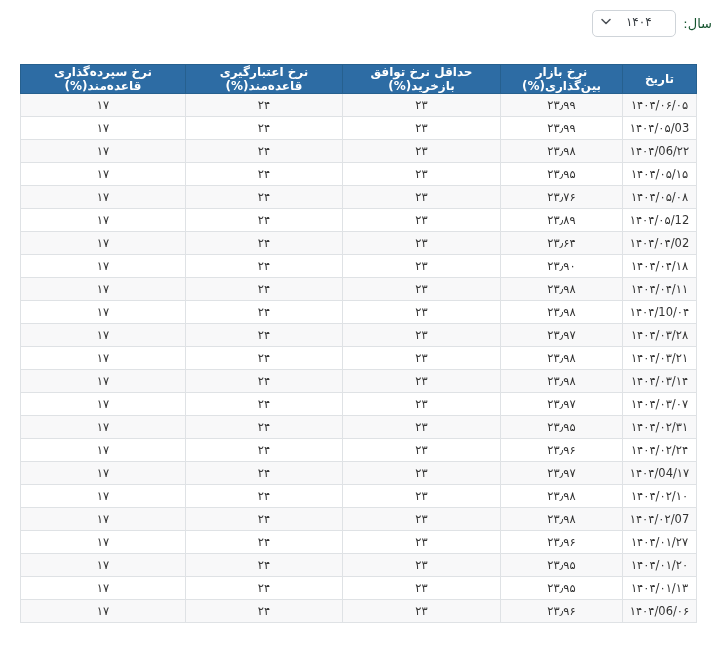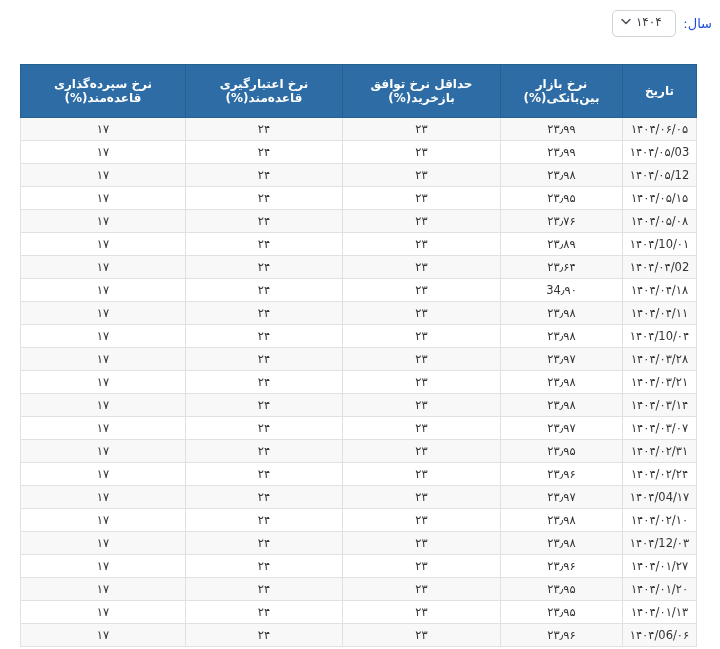--- a/index.html
+++ b/index.html
@@ -6,38 +6,38 @@
   html, body { background: #ffffff; }
   body {
     width: 720px; height: 649px; overflow: hidden; position: relative;
     font-family: "DejaVu Sans", "Liberation Sans", sans-serif;
     direction: rtl;
   }
   .year-control {
     position: absolute; top: 10px; right: 8px;
     display: flex; align-items: center; gap: 7px;
   }
-  .year-label { font-size: 13px; color: #1d4ed8; }
+  .year-label { font-size: 13px; color: #14532d; }
   .year-select {
-    width: 64px; height: 27px; background: #fff;
+    width: 84px; height: 27px; background: #fff;
     border: 1px solid #cfd4d9; border-radius: 5px;
     display: flex; align-items: center; justify-content: space-between;
     flex-direction: row; padding: 0 9px 4px 8px; cursor: pointer;
   }
   .year-select .value { font-size: 12px; color: #3a3f44; margin: 0 auto; }
   .year-select .chev { display: flex; align-items: center; }
   table.rates {
     position: absolute; top: 64px; right: 23px;
     width: 676px; border-collapse: collapse; table-layout: fixed;
   }
   table.rates thead th {
     background: #2d6ca4; color: #ffffff;
     font-size: 12px; font-weight: bold;
     height: 28px; text-align: center; vertical-align: middle;
-    border: 1px solid #26608f; padding: 12px 4px; margin-left: 20px;
+    border: 1px solid #26608f; padding: 0 4px; margin-left: 20px;
   }
   table.rates tbody td {
     height: 23px; text-align: center; vertical-align: middle;
     font-size: 11.5px; color: #333333;
     border: 1px solid #dfe2e5; border-top-color: #e8eaec;
     padding: 0 4px; white-space: nowrap;
   }
   table.rates tbody tr:nth-child(odd)  { background: #f8f8f9; }
   table.rates tbody tr:nth-child(even) { background: #ffffff; }
 </style>
@@ -60,21 +60,21 @@
   <colgroup>
     <col style="width:74px">
     <col style="width:122px">
     <col style="width:158px">
     <col style="width:157px">
     <col style="width:165px">
   </colgroup>
   <thead>
     <tr>
       <th>تاریخ</th>
-      <th>نرخ بازار بین‌بانکی(%)</th>
+      <th>نرخ بازار بین‌گذاری(%)</th>
       <th>حداقل نرخ توافق بازخرید(%)</th>
       <th>نرخ اعتبارگیری قاعده‌مند(%)</th>
       <th>نرخ سپرده‌گذاری قاعده‌مند(%)</th>
     </tr>
   </thead>
   <tbody>
       <tr>
         <td>۱۴۰۴/۰۶/۰۵</td>
         <td>۲۳٫۹۹</td>
         <td>۲۳</td>
@@ -82,57 +82,57 @@
         <td>۱۷</td>
       </tr>
       <tr>
         <td>۱۴۰۴/۰۵/03</td>
         <td>۲۳٫۹۹</td>
         <td>۲۳</td>
         <td>۲۴</td>
         <td>۱۷</td>
       </tr>
       <tr>
-        <td>۱۴۰۴/۰۵/12</td>
+        <td>۱۴۰۴/06/۲۲</td>
         <td>۲۳٫۹۸</td>
         <td>۲۳</td>
         <td>۲۴</td>
         <td>۱۷</td>
       </tr>
       <tr>
         <td>۱۴۰۴/۰۵/۱۵</td>
         <td>۲۳٫۹۵</td>
         <td>۲۳</td>
         <td>۲۴</td>
         <td>۱۷</td>
       </tr>
       <tr>
         <td>۱۴۰۴/۰۵/۰۸</td>
         <td>۲۳٫۷۶</td>
         <td>۲۳</td>
         <td>۲۴</td>
         <td>۱۷</td>
       </tr>
       <tr>
-        <td>۱۴۰۴/10/۰۱</td>
+        <td>۱۴۰۴/۰۵/12</td>
         <td>۲۳٫۸۹</td>
         <td>۲۳</td>
         <td>۲۴</td>
         <td>۱۷</td>
       </tr>
       <tr>
         <td>۱۴۰۴/۰۴/02</td>
         <td>۲۳٫۶۴</td>
         <td>۲۳</td>
         <td>۲۴</td>
         <td>۱۷</td>
       </tr>
       <tr>
         <td>۱۴۰۴/۰۴/۱۸</td>
-        <td>34٫۹۰</td>
+        <td>۲۳٫۹۰</td>
         <td>۲۳</td>
         <td>۲۴</td>
         <td>۱۷</td>
       </tr>
       <tr>
         <td>۱۴۰۴/۰۴/۱۱</td>
         <td>۲۳٫۹۸</td>
         <td>۲۳</td>
         <td>۲۴</td>
         <td>۱۷</td>
@@ -194,21 +194,21 @@
         <td>۱۷</td>
       </tr>
       <tr>
         <td>۱۴۰۴/۰۲/۱۰</td>
         <td>۲۳٫۹۸</td>
         <td>۲۳</td>
         <td>۲۴</td>
         <td>۱۷</td>
       </tr>
       <tr>
-        <td>۱۴۰۴/12/۰۳</td>
+        <td>۱۴۰۴/۰۲/07</td>
         <td>۲۳٫۹۸</td>
         <td>۲۳</td>
         <td>۲۴</td>
         <td>۱۷</td>
       </tr>
       <tr>
         <td>۱۴۰۴/۰۱/۲۷</td>
         <td>۲۳٫۹۶</td>
         <td>۲۳</td>
         <td>۲۴</td>

